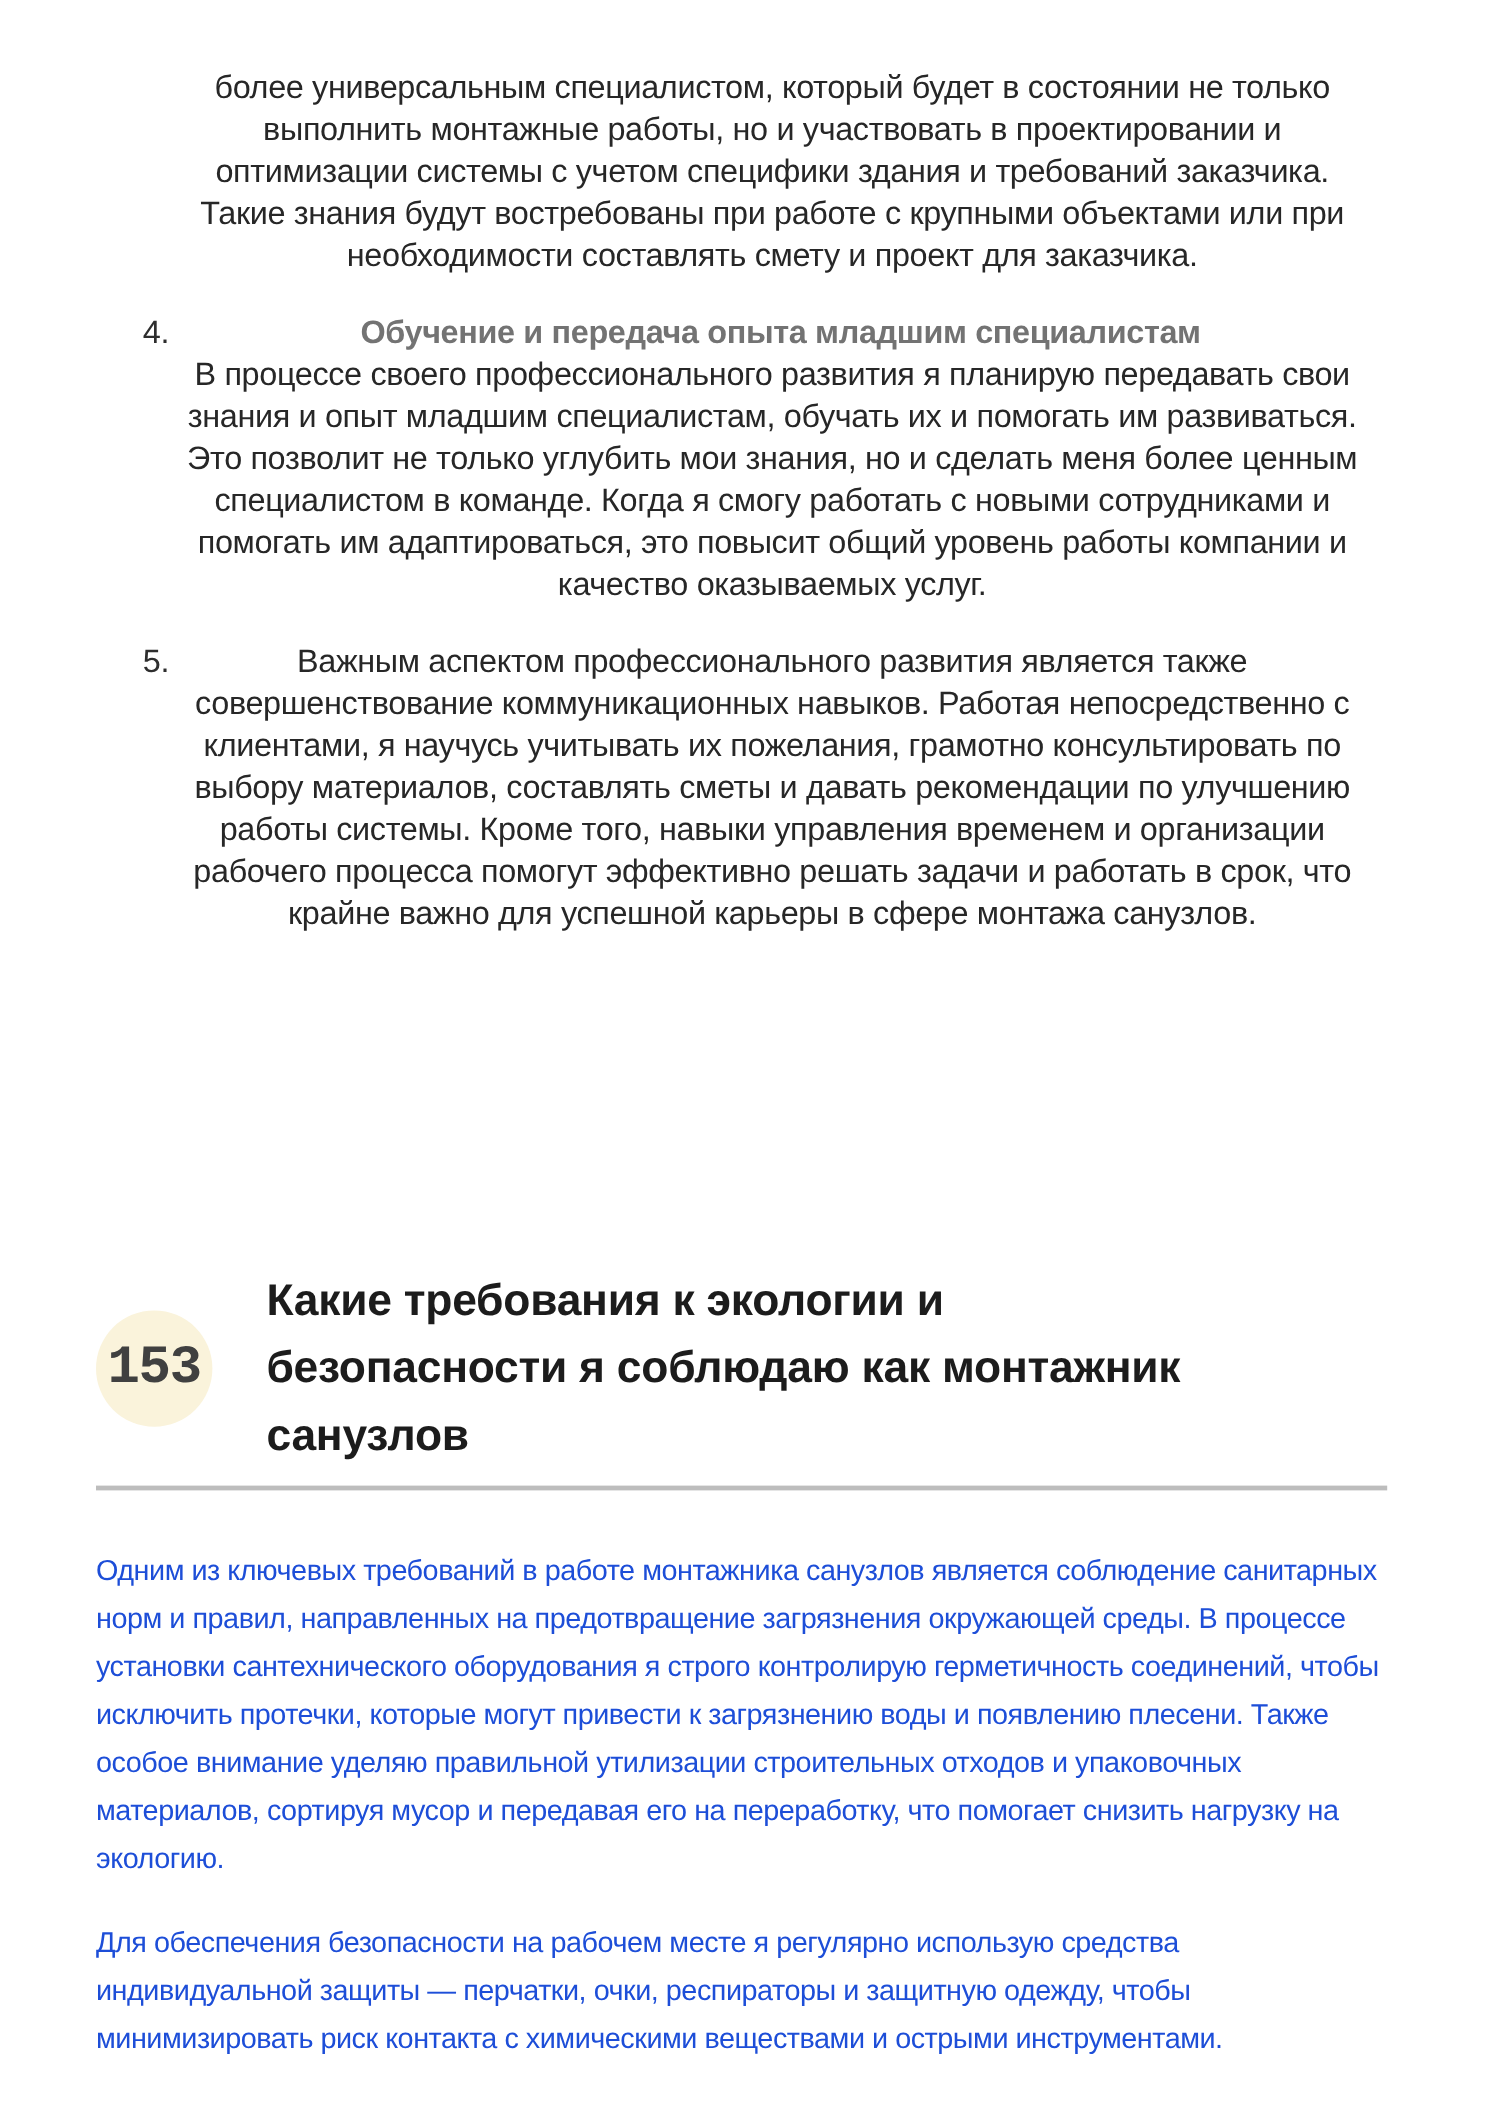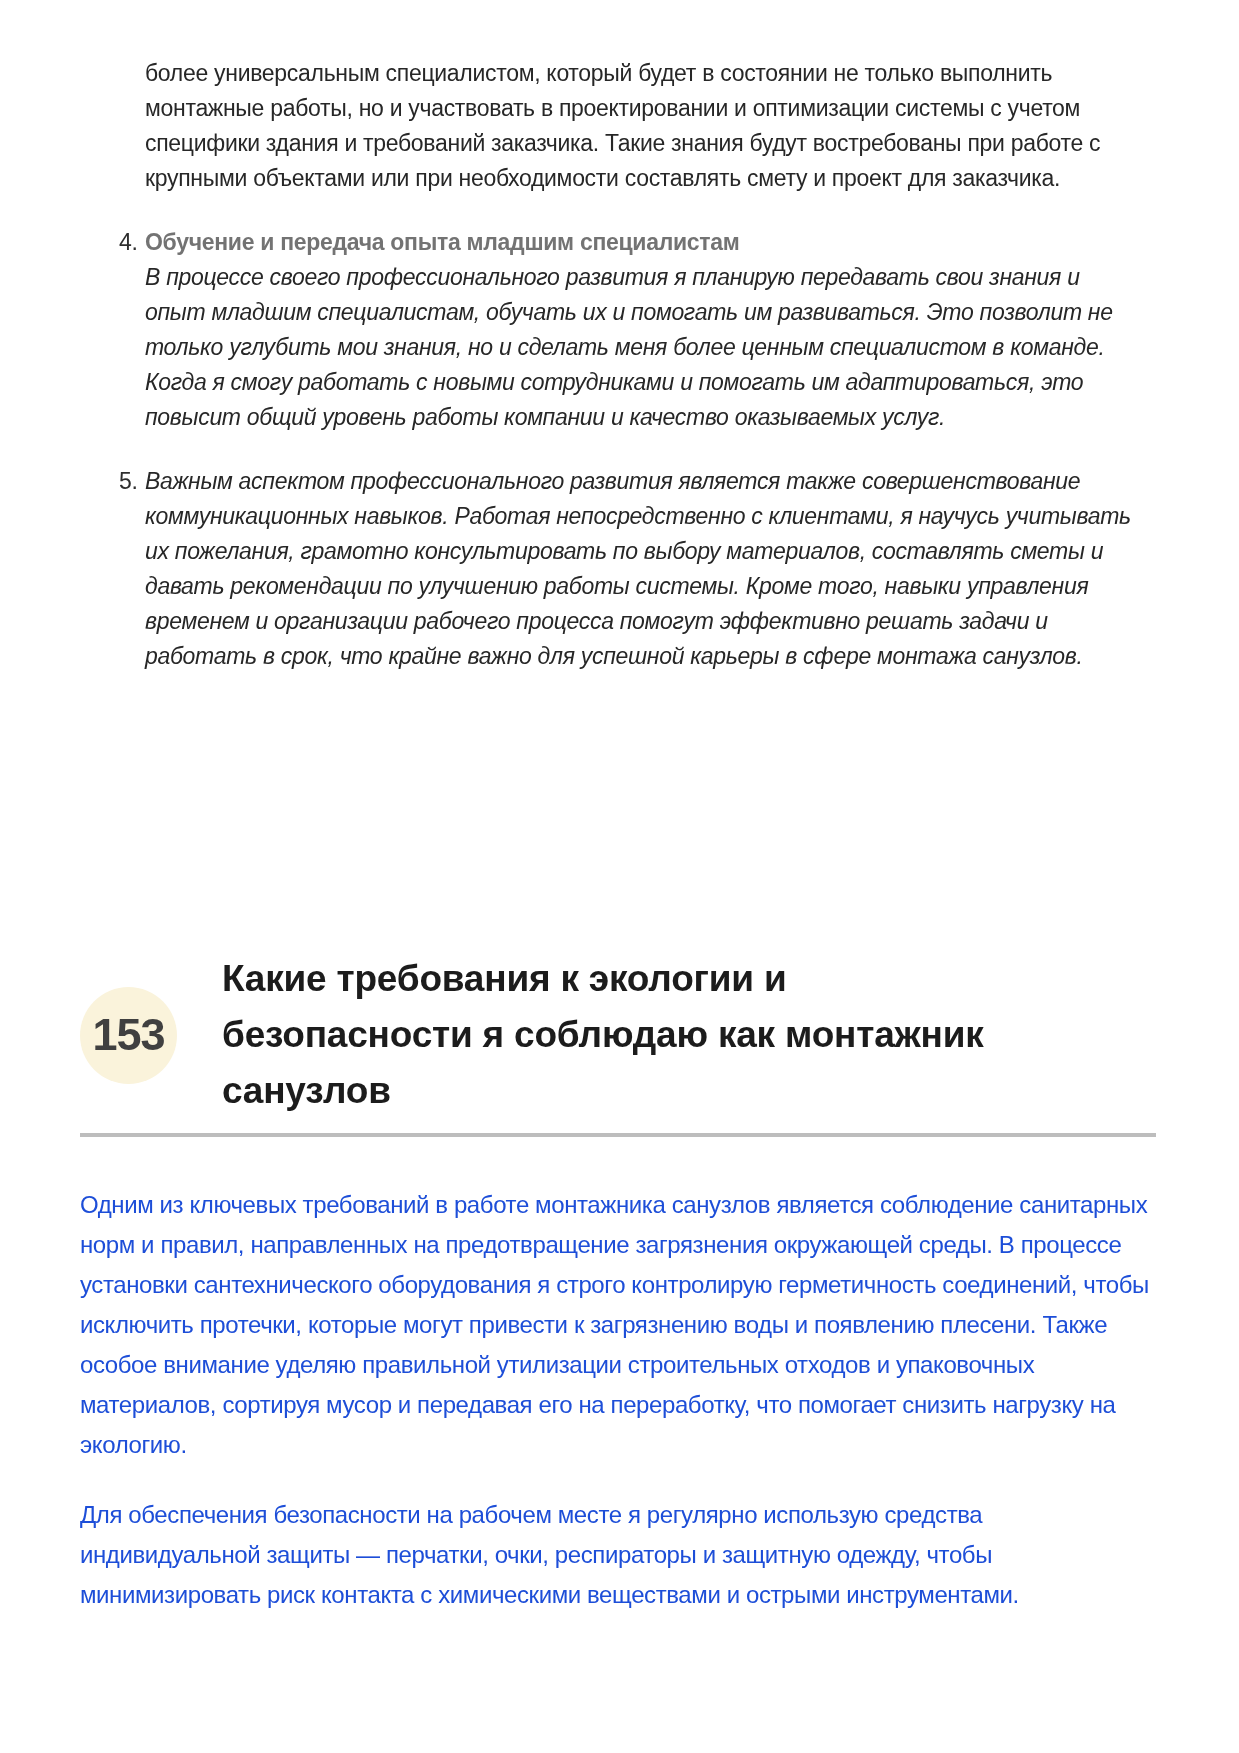--- a/index.html
+++ b/index.html
@@ -14,23 +14,24 @@
   }
   .page {
     width: 1239px;
     height: 1753px;
     padding: 56px 83px 0 80px;
   }
 
   
   .list-section {
     padding-left: 65px;
-    font-size: 23px;
+    font-size: 27px;
     line-height: 35px;
     letter-spacing: -0.3px;
+    text-align: center;
   }
   .cont-para {
     margin: 0;
     max-width: 997px;
   }
   .list-item {
     position: relative;
     margin-top: 29px;
   }
   .list-num {
@@ -40,41 +41,41 @@
     color: #2e2e2e;
   }
   .item-title {
     margin: 0;
     font-weight: 700;
     color: #737373;
   }
   .item-body {
     margin: 0;
     max-width: 997px;
-    font-style: italic;
   }
 
   
   .section-header {
     margin-top: 277px;
     display: flex;
     align-items: center;
     gap: 45px;
   }
   .badge {
     flex-shrink: 0;
     width: 97px;
     height: 97px;
     border-radius: 50%;
     display: flex;
     align-items: center;
     justify-content: center;
     font-size: 45px;
     font-weight: 700;
     letter-spacing: -1px;
+    font-family: Liberation Mono, monospace;
   }
   .section-title {
     margin: 0;
     font-size: 37px;
     line-height: 56px;
     font-weight: 700;
     color: #1c1c1c;
     max-width: 810px;
     letter-spacing: -0.2px;
   }

